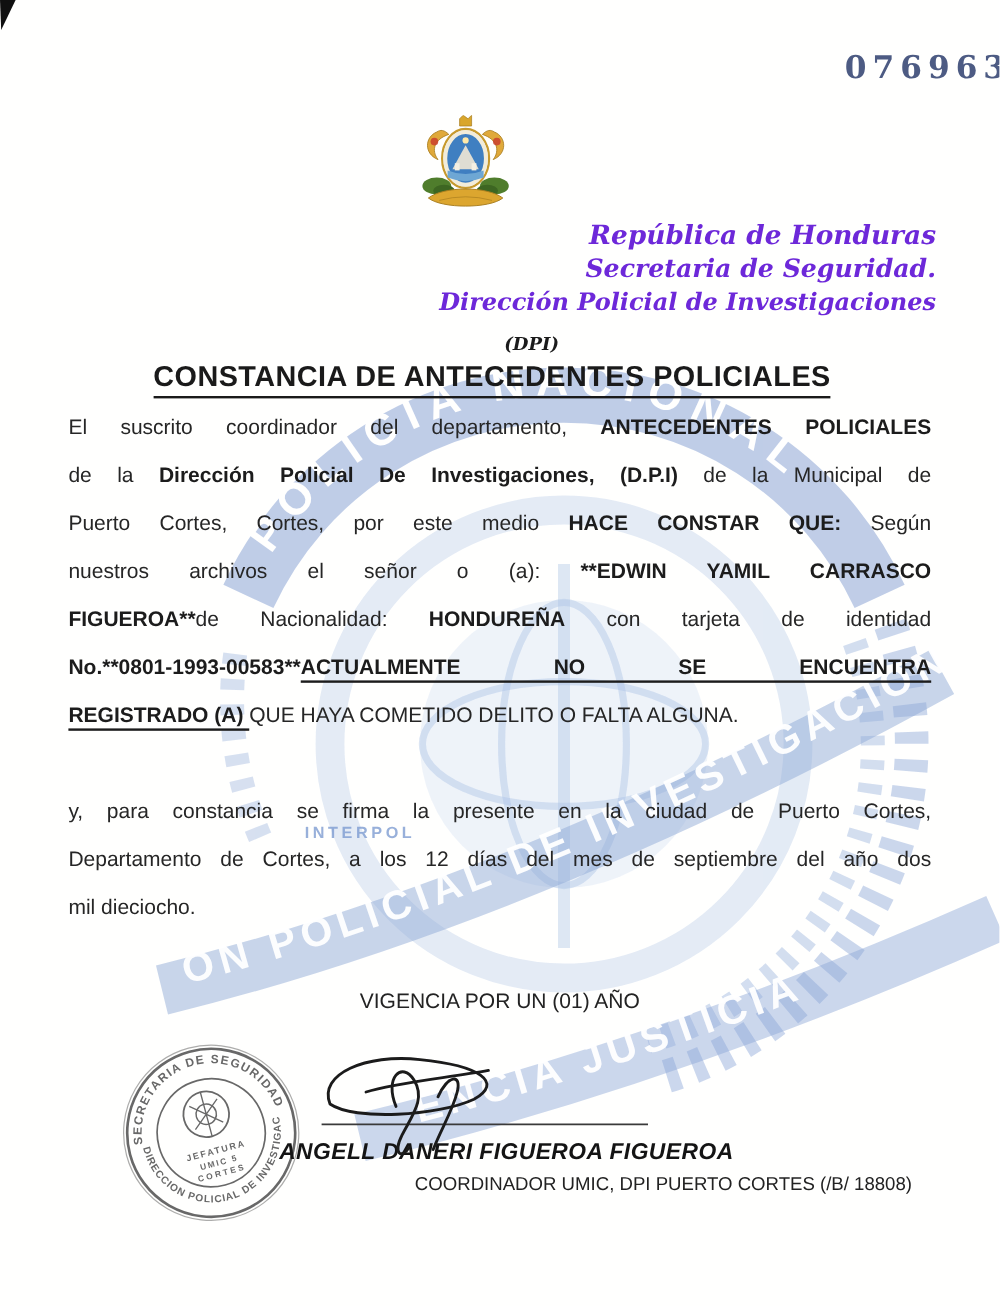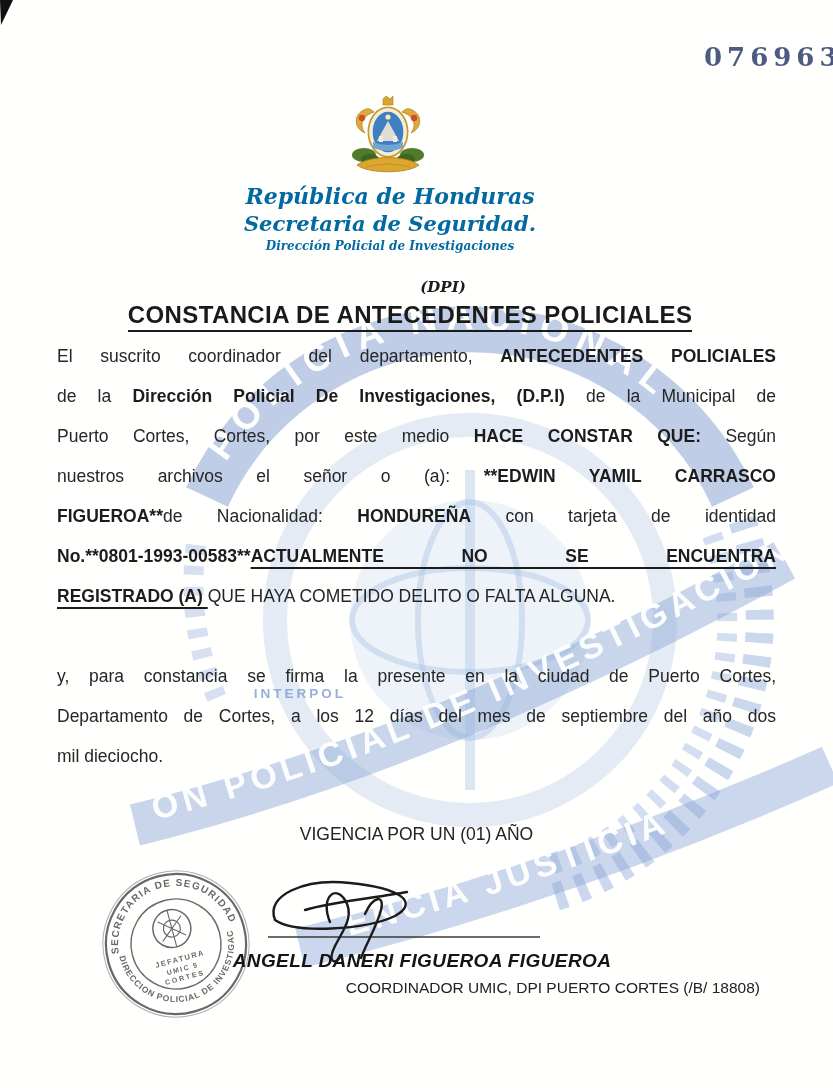--- a/index.html
+++ b/index.html
@@ -13,26 +13,26 @@
   .doc-number{
     position:absolute;top:42px;left:704px;
     font-family:"DejaVu Serif",serif;font-weight:700;font-size:26px;
     letter-spacing:5px;color:var(--serial-ink,#3e4e79);opacity:.92;
   }
   .corner-artifact{position:absolute;top:0;left:0;z-index:3;}
 
   .coat-of-arms{position:absolute;top:96px;left:350px;width:76px;height:84px;}
 
   .hdr{
-    position:absolute;left:0;width:780px;text-align:center;
-    font-family:"DejaVu Serif",serif;font-style:italic;font-weight:700;color:#0369a1;
+    position:absolute;left:0;width:780px;text-align:right;
+    font-family:"DejaVu Serif",serif;font-style:italic;font-weight:700;color:#6d28d9;
   }
   .hdr1{top:183px;font-size:22px;}
   .hdr2{top:211px;font-size:21px;}
-  .hdr3{top:239px;font-size:12px;}
+  .hdr3{top:239px;font-size:20px;}
   .acronym{
     position:absolute;top:278px;left:0;width:790px;text-align:center;
     font-family:"DejaVu Serif",serif;font-style:italic;font-weight:700;font-size:15px;color:#1b1b1b;margin-left:48px;
   }
   .doc-title-wrap{position:absolute;top:301px;left:0;width:820px;text-align:center;}
   .doc-title{
     display:inline-block;font-size:24px;font-weight:700;letter-spacing:.4px;color:#1a1a1a;
     border-bottom:2.5px solid #1a1a1a;padding-bottom:1px;
   }
 

